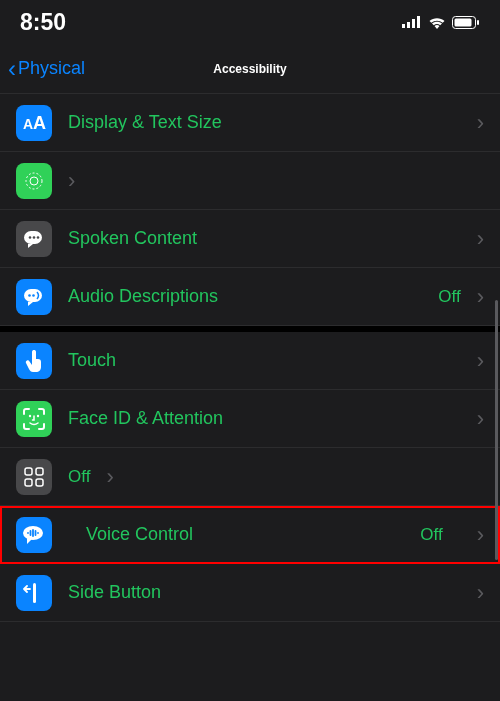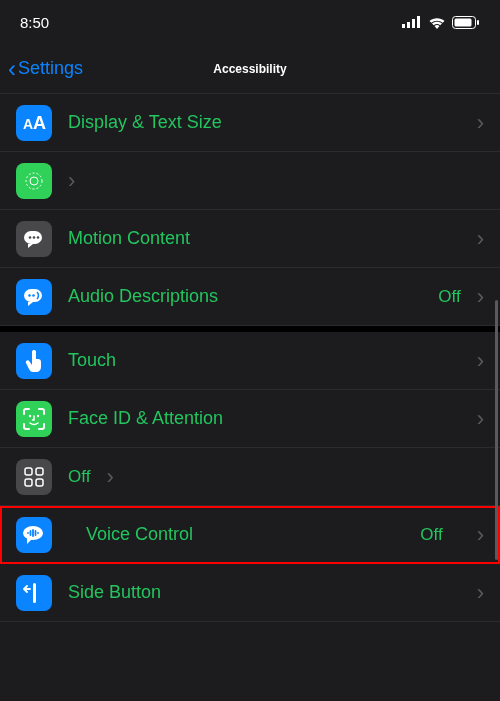--- a/index.html
+++ b/index.html
@@ -1,18 +1,18 @@
 <!DOCTYPE html>
 <html><head>
   <meta charset="utf-8">
   <style>
     * { margin: 0; padding: 0; box-sizing: border-box; font-family: -apple-system, BlinkMacSystemFont, "Segoe UI", Helvetica, Arial, sans-serif; }
     body { width: 500px; height: 701px; background: #1c1c1e; color: #fff; overflow: hidden; position: relative; }
     .status-bar { height: 44px; display: flex; justify-content: space-between; align-items: center; padding: 0 20px; background: #1c1c1e; }
-    .time { font-size: 15px; font-weight: 400; }
+    .time { font-size: 23px; font-weight: 700; }
     .indicators { display: flex; align-items: center; gap: 6px; }
     .nav-bar { height: 50px; display: flex; align-items: center; position: relative; background: #1c1c1e; border-bottom: 0.5px solid #2c2c2e; padding: 0 8px; }
     .back-btn { display: flex; align-items: center; color: #0a84ff; font-size: 18px; gap: 2px; }
     .back-chevron { font-size: 24px; font-weight: 400; line-height: 1; }
     .nav-title { position: absolute; left: 50%; transform: translateX(-50%); font-size: 12px; font-weight: 600; color: #fff; }
     .list { }
     .section-header { padding: 22px 16px 8px 16px; font-size: 14px; color: #8e8e93; text-transform: uppercase; letter-spacing: 0.2px; background: #000; }
     .row { display: flex; align-items: center; padding: 8px 16px; min-height: 58px; gap: 16px; border-bottom: 0.5px solid #2c2c2e; background: #1c1c1e; position: relative; }
     .row.highlighted { outline: 2px solid #ff0000; outline-offset: -2px; gap: 34px; }
     .icon-box { width: 36px; height: 36px; border-radius: 8px; display: flex; align-items: center; justify-content: center; flex-shrink: 0; }
@@ -51,21 +51,21 @@
           <rect x="2.5" y="2.5" width="17" height="8" rx="1.5" fill="#fff"></rect>
           <rect x="25" y="4" width="2" height="5" rx="1" fill="#fff"></rect>
         </svg>
     </span>
   </div>
 </div>
 
 <div class="nav-bar">
   <div class="back-btn">
     <span class="back-chevron">‹</span>
-    <span>Settings</span>
+    <span>Physical</span>
   </div>
   <div class="nav-title">Accessibility</div>
 </div>
 
 <div class="list">
 
   <div class="row">
     <div class="icon-box icon-blue">
       <svg width="24" height="18" viewBox="0 0 24 18">
           <text x="1" y="15" font-size="14" font-weight="600" fill="#fff">A</text>
@@ -89,21 +89,21 @@
   <div class="row">
     <div class="icon-box icon-darkgray">
       <svg width="24" height="20" viewBox="0 0 24 20">
           <rect x="2" y="2" width="18" height="13" rx="7" fill="#fff"></rect>
           <path d="M6 15 L6 19 L11 15" fill="#fff"></path>
           <circle cx="8" cy="8.5" r="1.3" fill="#48484a"></circle>
           <circle cx="12" cy="8.5" r="1.3" fill="#48484a"></circle>
           <circle cx="16" cy="8.5" r="1.3" fill="#48484a"></circle>
         </svg>
     </div>
-    <div class="row-label">Motion Content</div>
+    <div class="row-label">Spoken Content</div>
     <span class="chevron">›</span>
   </div>
 
   <div class="row">
     <div class="icon-box icon-blue">
       <svg width="24" height="20" viewBox="0 0 24 20">
           <rect x="2" y="2" width="18" height="13" rx="7" fill="#fff"></rect>
           <path d="M6 15 L6 19 L11 15" fill="#fff"></path>
           <circle cx="7.5" cy="8.5" r="1.3" fill="#0a84ff"></circle>
           <circle cx="11.5" cy="8.5" r="1.3" fill="#0a84ff"></circle>

